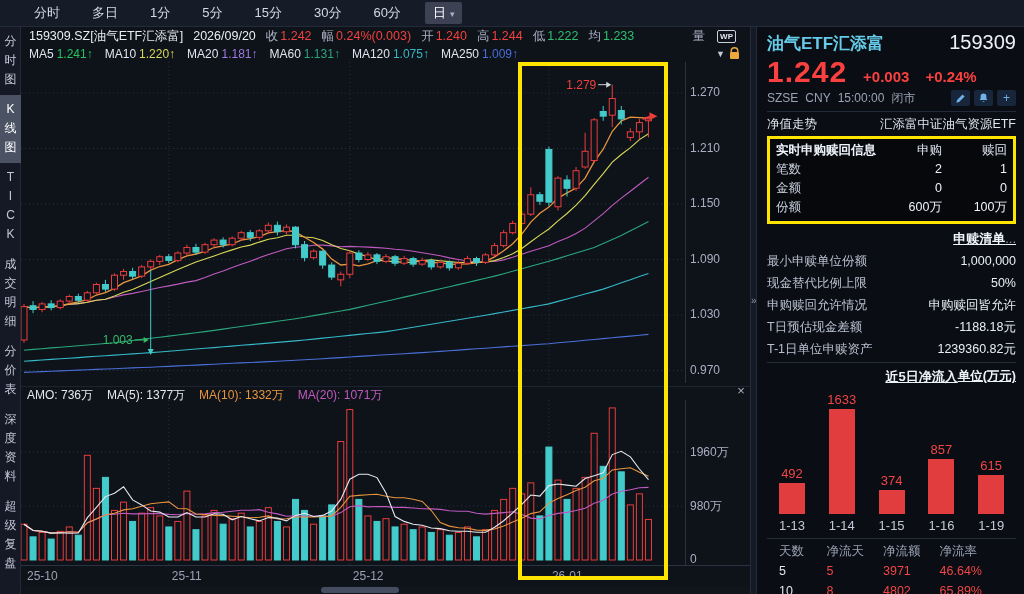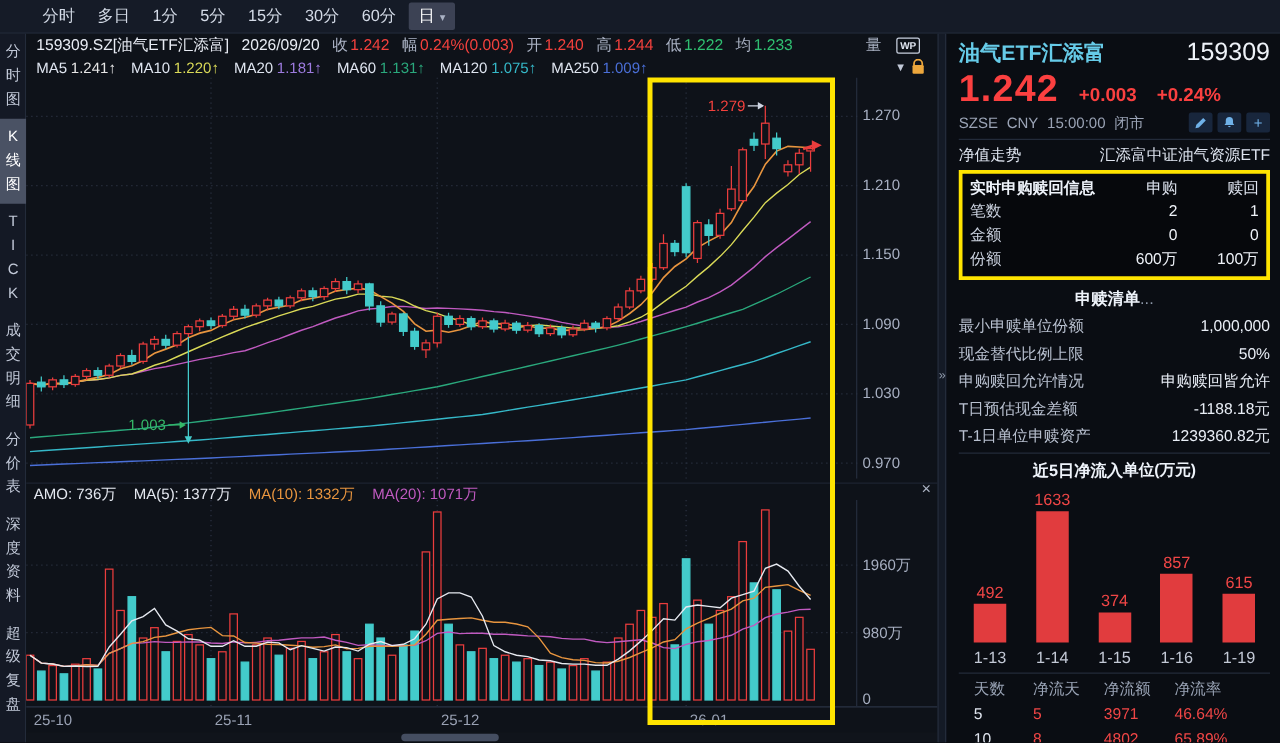--- a/index.html
+++ b/index.html
@@ -2,21 +2,21 @@
 <html><head>
 <meta charset="utf-8">
 <style>
   * { margin:0; padding:0; box-sizing:border-box; }
   body { background:#000; font-family:"Liberation Sans", sans-serif; }
   .app { position:relative; width:1024px; height:594px; background:#0e1219; overflow:hidden;
          font-family:"Liberation Sans", sans-serif; color:#d3dae6; }
   
   .toolbar { position:absolute; left:0; top:0; width:1024px; height:27px; background:#151b27;
              border-bottom:1px solid #232b3a; display:flex; align-items:center; padding-left:26px; font-size:13px; }
-  .ptabs { display:flex; gap:2px; align-items:flex-start; }
+  .ptabs { display:flex; gap:16px; align-items:flex-start; }
   .ptab { padding:2px 8px; cursor:pointer; color:#d3dae6; white-space:nowrap; }
   .ptab.active { background:#3c4254; border-radius:2px; color:#ffffff; }
   .ptab .caret { font-size:9px; margin-left:4px; color:#aab2c4; }
   .tools { display:flex; gap:4px; margin-left:auto; margin-right:270px; align-items:center; }
   .tool { padding:2px 7px; white-space:nowrap; cursor:pointer; }
   .tool.circle { border:1px solid #9aa3b5; border-radius:50%; width:16px; height:16px; line-height:14px;
                  text-align:center; padding:0; font-size:11px; }
   
   .main { position:absolute; top:27px; left:0; width:1024px; height:567px; display:flex; }
   .sidebar { width:21px; background:#141925; border-right:1px solid #232b3a; display:flex; flex-direction:column; }
@@ -66,22 +66,22 @@
   .mini-ic { width:19px; height:16px; background:#18263c; border-radius:2px; display:flex; align-items:center;
              justify-content:center; color:#6fb1e8; font-size:12px; cursor:pointer; }
   hr.div { border:0; border-top:1px solid #232b3a; margin:2px 0; }
   .nav-row { display:flex; justify-content:space-between; align-items:center; height:20px; color:#dfe5f0; }
   .rt-box { border:3px solid #ffe400; margin:2px 0 3px; padding:2px 6px 4px; background:#06080c; }
   .rt-grid { display:grid; grid-template-columns:1.55fr 1fr 1fr; font-size:12.5px; line-height:19px; }
   .rt-t { font-weight:bold; color:#eef3fa; }
   .rt-h { text-align:right; color:#dfe5f0; }
   .rt-k { color:#c9d0dd; }
   .rt-v { text-align:right; color:#eef2f8; }
-  .sec-head { display:flex; justify-content:center; align-items:center; height:23px; font-size:13px;
-              font-weight:bold; color:#eef3fa; }
+  .sec-head { display:flex; justify-content:flex-end; align-items:center; height:23px; font-size:13px;
+              font-weight:bold; color:#eef3fa;text-decoration:underline; }
   .more { color:#8d97a8; font-weight:normal; cursor:pointer; }
   .kv { display:flex; justify-content:space-between; align-items:center; height:22px; }
   .kv .k { color:#b9c1d0; }
   .kv .v { color:#e9eef6; }
   .flow-chart { position:relative; height:148px; }
   .fbar { position:absolute; width:26px; background:#e13c3e; }
   .fval { position:absolute; width:50px; text-align:center; color:#f04646; font-size:13px; }
   .fcat { position:absolute; width:50px; text-align:center; color:#c3c9d6; font-size:13px; }
   .ft { display:grid; grid-template-columns:1.05fr 1fr 1fr 1.35fr; line-height:20px; }
   .ft span { text-align:left; }
@@ -160,21 +160,21 @@
           <span><span class="lbl">收</span><span style="color: rgb(243, 65, 61);">1.242</span></span>
           <span><span class="lbl">幅</span><span style="color: rgb(243, 65, 61);">0.24%(0.003)</span></span>
           <span><span class="lbl">开</span><span style="color: rgb(243, 65, 61);">1.240</span></span>
           <span><span class="lbl">高</span><span style="color: rgb(243, 65, 61);">1.244</span></span>
           <span><span class="lbl">低</span><span style="color: rgb(47, 191, 113);">1.222</span></span>
           <span><span class="lbl">均</span><span style="color: rgb(47, 191, 113);">1.233</span></span>
           <span style="margin-left: auto;"><span class="lbl">量</span></span>
           <span class="wp-ic">WP</span>
         </div>
       <div class="ma-row">
-          <span><span class="mal">MA5</span><span style="color: #e5e5e5;">1.241↑</span></span>
+          <span><span class="mal">MA5</span><span style="color: #22c55e;">1.241↑</span></span>
           <span><span class="mal">MA10</span><span style="color: rgb(217, 217, 87);">1.220↑</span></span>
           <span><span class="mal">MA20</span><span style="color: rgb(157, 123, 223);">1.181↑</span></span>
           <span><span class="mal">MA60</span><span style="color: rgb(42, 168, 124);">1.131↑</span></span>
           <span><span class="mal">MA120</span><span style="color: rgb(53, 184, 200);">1.075↑</span></span>
           <span><span class="mal">MA250</span><span style="color: rgb(74, 111, 216);">1.009↑</span></span>
           <span class="ma-range">
             <span class="caret">▼</span>
             <span>
               <svg width="11" height="13" viewBox="0 0 11 13">
                 <path d="M2.2 5V4a3.3 3.3 0 0 1 6.6 0v1" fill="none" stroke="#eda73c" stroke-width="1.4"></path>

